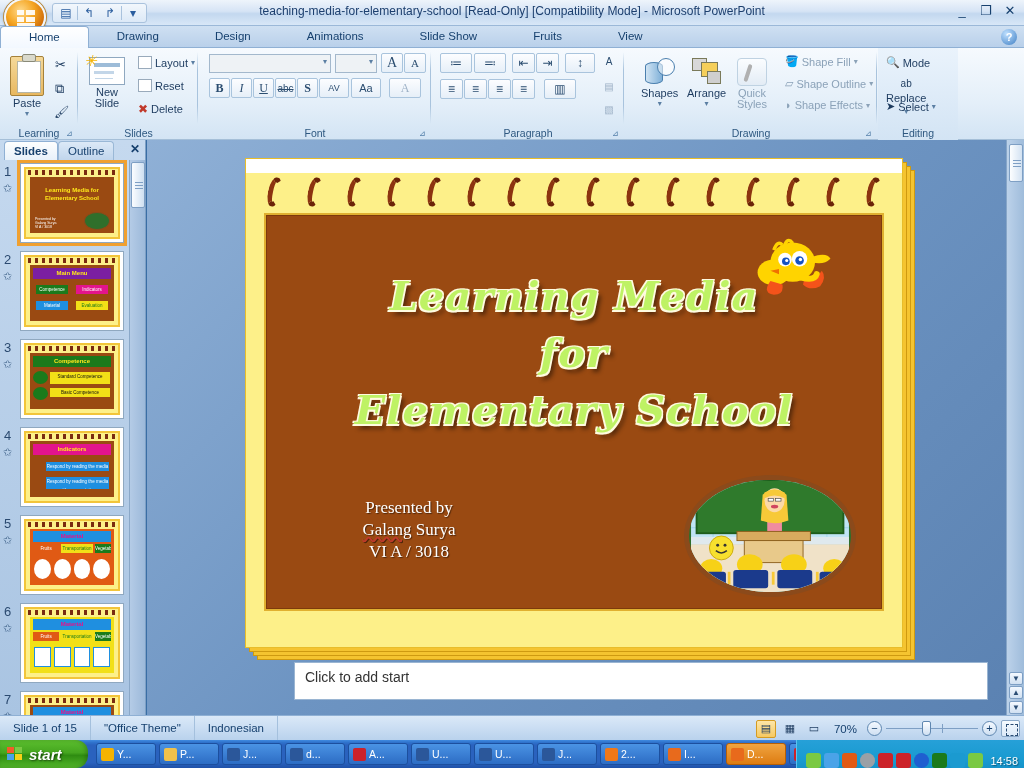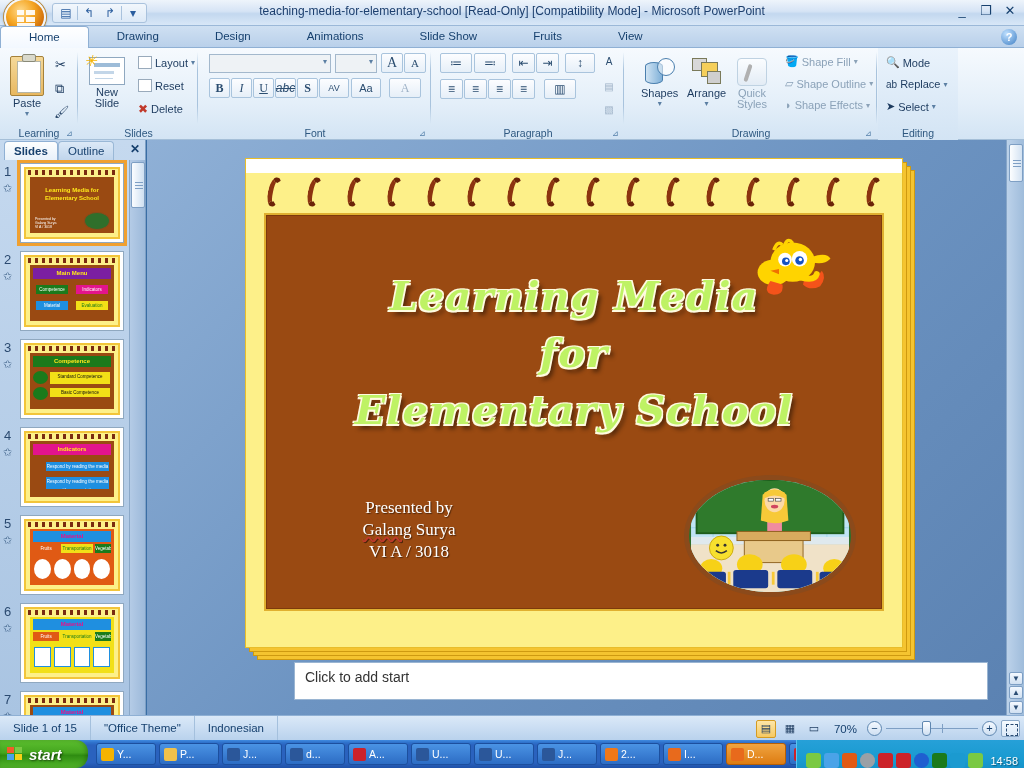--- a/index.html
+++ b/index.html
@@ -338,21 +338,21 @@
     <div class="fmt-btn fmt-box" style="left:10px; top:30px;">
       <span style="font-weight:bold;font-family:'Liberation Serif',serif;">B</span>
     </div>
     <div class="fmt-btn fmt-box" style="left:32px; top:30px;">
       <span style="font-style:italic;font-family:'Liberation Serif',serif;">I</span>
     </div>
     <div class="fmt-btn fmt-box" style="left:54px; top:30px;">
       <span style="text-decoration:underline;font-family:'Liberation Serif',serif;">U</span>
     </div>
     <div class="fmt-btn fmt-box" style="left:76px; top:30px;">
-      <span style="text-decoration:line-through;font-size:12px;font-style:italic;">abc</span>
+      <span style="text-decoration:line-through;font-size:10px;">abc</span>
     </div>
     <div class="fmt-btn fmt-box" style="left:98px; top:30px;">
       <span style="font-weight:bold;font-family:'Liberation Serif',serif;">S</span>
     </div>
     <div class="fmt-btn fmt-box" style="left:120px; top:30px; width:30px;">
       <span style="font-size:9px;">AV</span>
     </div>
     <div class="fmt-btn fmt-box" style="left:152px; top:30px; width:30px;">
       <span style="font-size:11px;">Aa</span>
     </div>
@@ -451,21 +451,21 @@
     <div class="rgroup-label">Drawing</div>
     <div class="dlg-arrow">⊿</div>
     <div class="rgroup-div" style="right:0;"></div>
   </div>
 
   <div class="rgroup" style="left:878px; width:80px; background:linear-gradient(180deg,#eaf3fc,#d3e4f4);">
     <div class="smbtn" style="left:8px; top:8px;">
       <span style="font-size:11px;">🔍</span>
       <span>Mode</span>
     </div>
-    <div class="smbtn" style="left:8px; top:30px;">
+    <div class="smbtn" style="left:8px; top:30px;flex-direction:column;">
       <span style="font-size:10px;">ab</span>
       <span>Replace</span>
       <span style="font-size:8px;color:#5b7fa3;">▾</span>
     </div>
     <div class="smbtn" style="left:8px; top:52px;">
       <span style="font-size:11px;">➤</span>
       <span>Select</span>
       <span style="font-size:8px;color:#5b7fa3;">▾</span>
     </div>
     <div class="rgroup-label">Editing</div>

